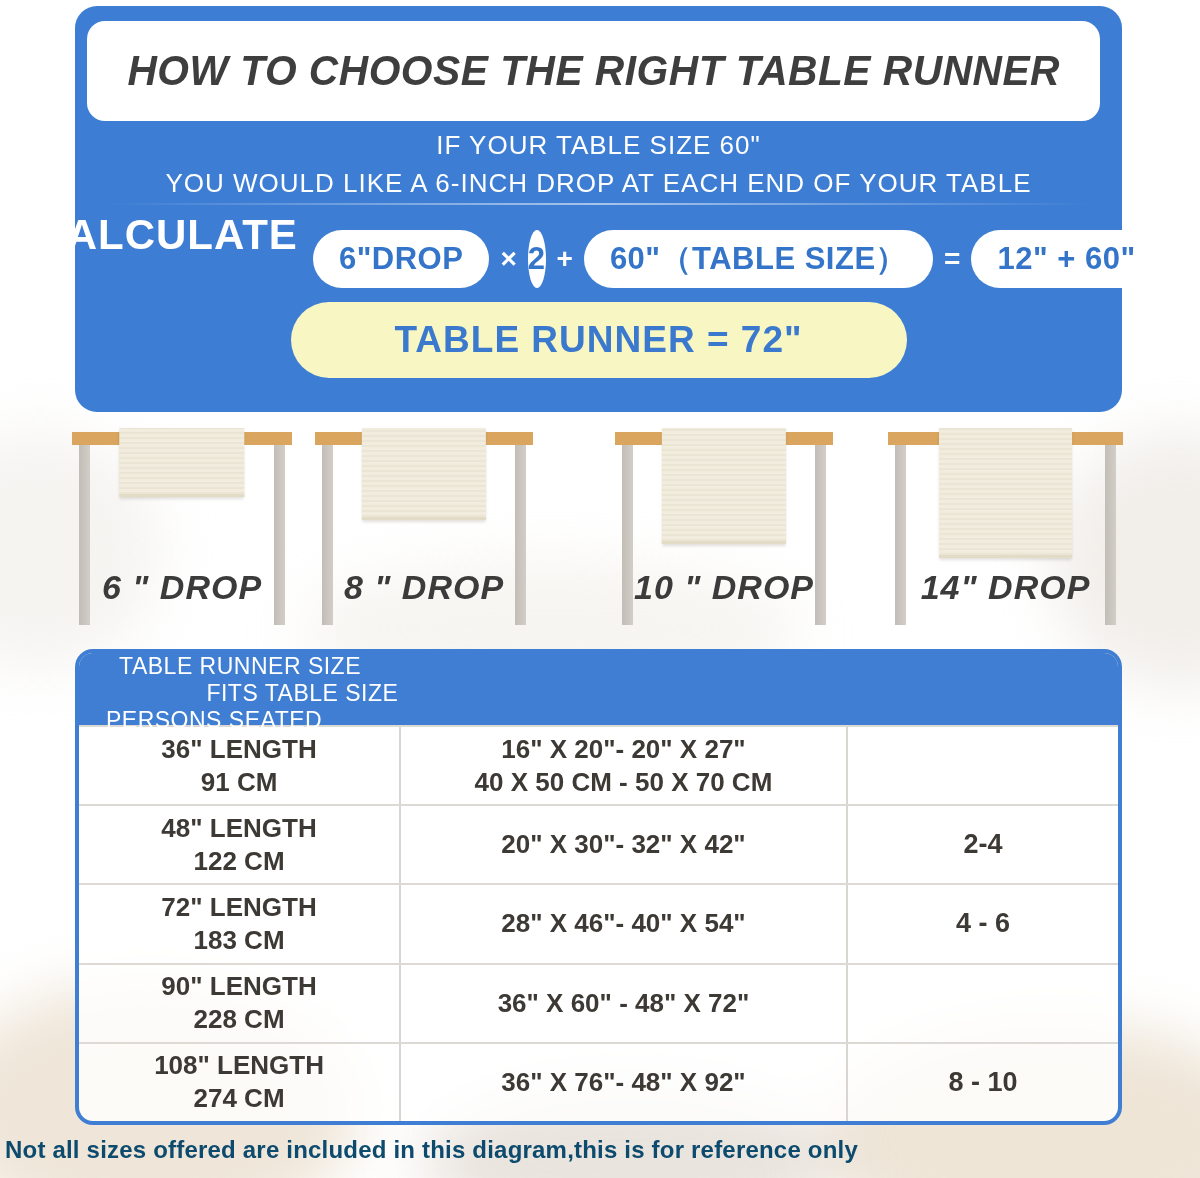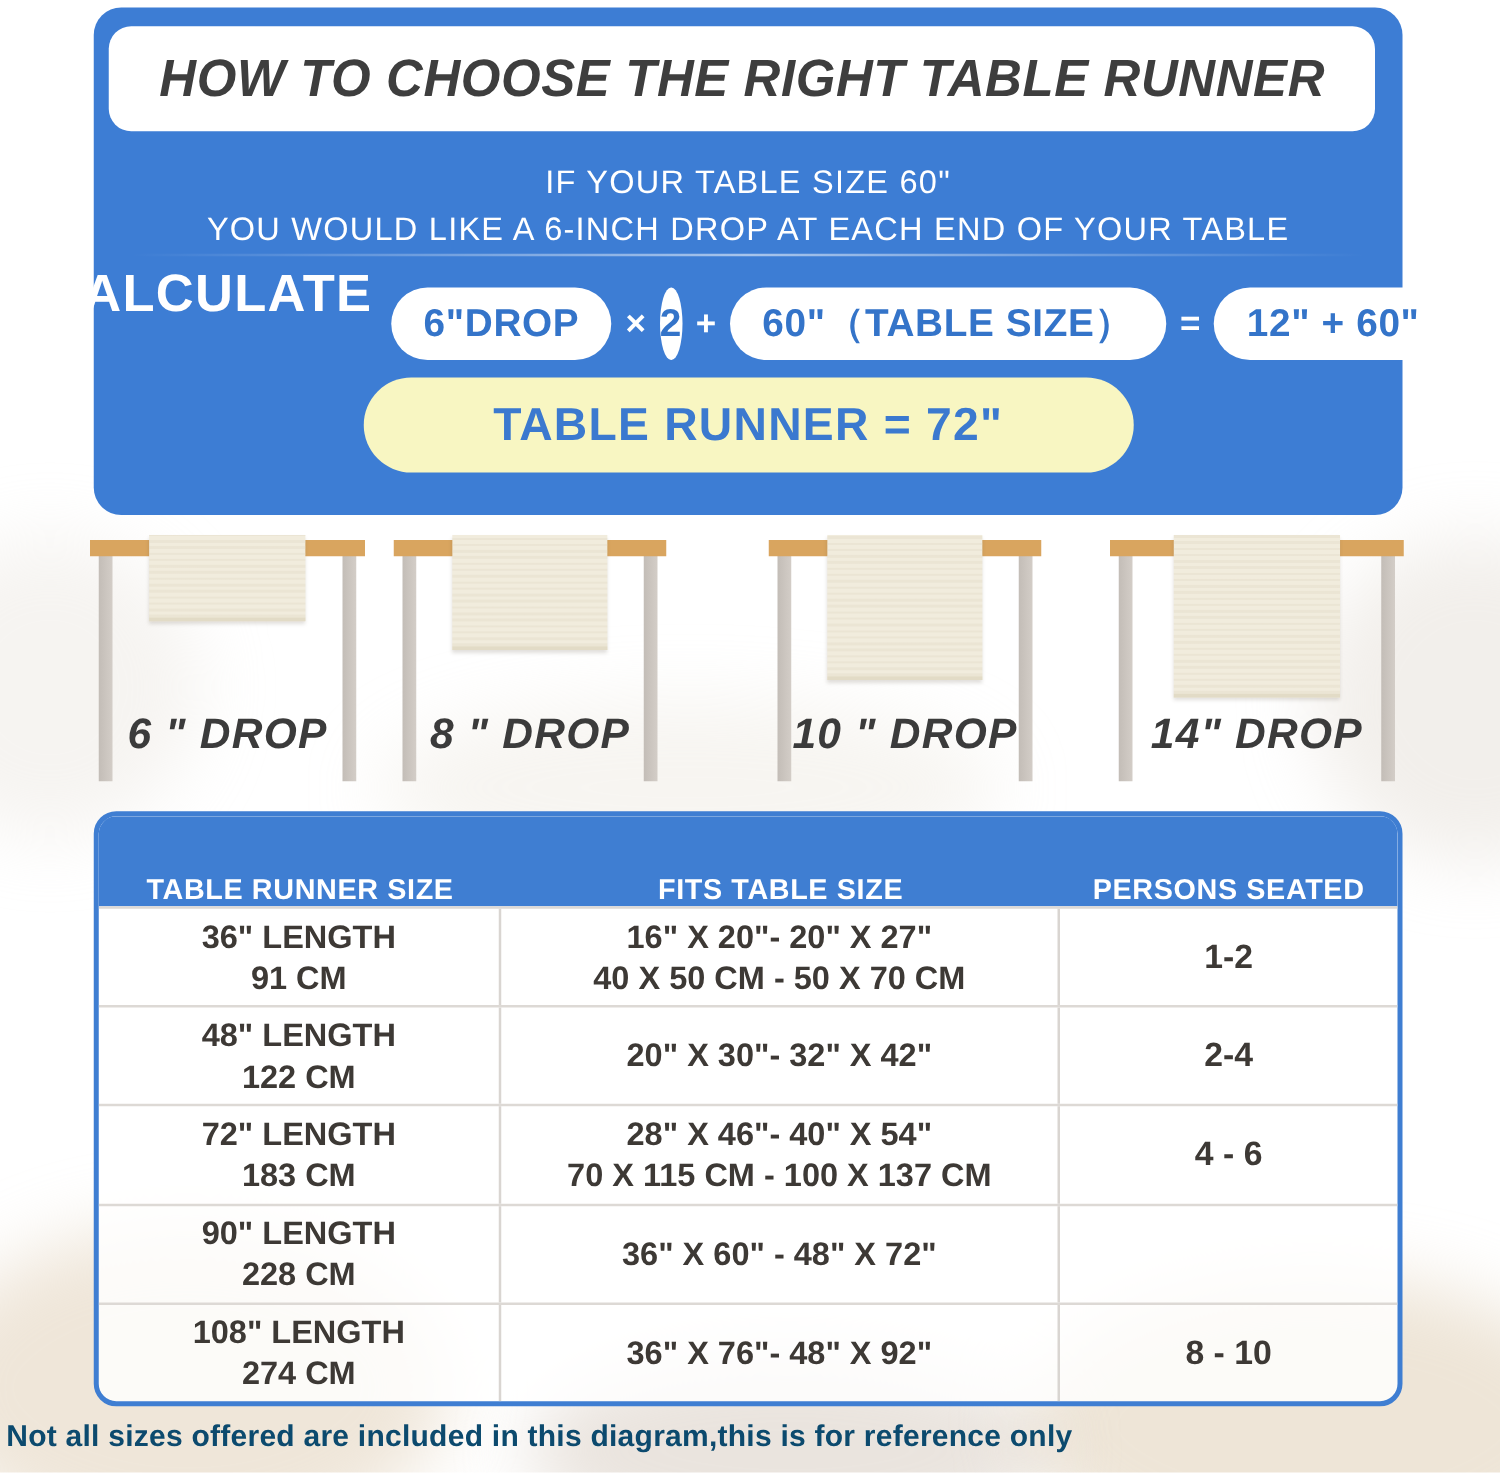--- a/index.html
+++ b/index.html
@@ -19,21 +19,21 @@
   .blob-d { left:1050px; top:430px; width:260px; height:260px; background:rgba(222,215,205,.4); }
   .blob-e { left:-80px; top:430px; width:240px; height:240px; background:rgba(230,224,214,.35); }
   .blob-f { left:300px; top:560px; width:500px; height:140px; background:rgba(228,221,210,.30); }
 
   
   .hero {
     position:absolute; left:75px; top:6px; width:1047px; height:406px;
     background:#3d7dd4; border-radius:22px;
   }
   .title-box {
-    position:absolute; left:12px; right:22px; top:15px; height:84px;
+    position:absolute; left:12px; right:22px; top:15px; height:100px;
     background:#ffffff; border-radius:18px;
     display:flex; align-items:center; justify-content:center;
   }
   .title {
     font-size:42px; font-weight:bold; font-style:italic;
     color:#3e3e3e; letter-spacing:.5px; white-space:nowrap;
     transform:scaleX(.97);
   }
   .hero-sub {
     position:absolute; top:120px; left:0; right:0;
@@ -95,22 +95,22 @@
     color:#3b3b3b; letter-spacing:1px; white-space:nowrap; z-index:3;
   }
 
   
   .size-table {
     position:absolute; left:75px; top:649px; width:1047px; height:476px;
     border:4px solid #3f7ed2; border-radius:18px; overflow:hidden;
     background:rgba(255,255,255,.82);
   }
   .st-header {
-    height:72px; background:#3f7ed2; display:flex; align-items:flex-end;
-    color:#ffffff; font-weight:bold; font-size:23px; letter-spacing:.5px;
+    height:72px; background:#3f7ed2; display:flex; align-items:flex-start;
+    color:#ffffff; font-weight:normal; font-size:23px; letter-spacing:.5px;flex-direction:column;
   }
   .st-header .hcell { text-align:center; }
   .c1 { width:31%; } .c2 { width:43%; } .c3 { width:26%; }
   .st-row { display:flex; height:79.2px; border-top:2px solid #ddd9d5; }
   .st-row:first-child { border-top:none; }
   .st-row .cell {
     display:flex; flex-direction:column; align-items:center; justify-content:center;
     font-weight:bold; color:#3d3935; font-size:26px; line-height:33px; text-align:center;
   }
   .st-row .c1 { border-right:2px solid #d9d5d1; }
@@ -198,23 +198,20 @@
 
   <div class="st-row">
     <div class="cell c1">
       <span>36" LENGTH</span>
       <span>91 CM</span>
     </div>
     <div class="cell c2">
       <span>16" X 20"- 20" X 27"</span>
       <span>40 X 50 CM - 50 X 70 CM</span>
     </div>
-    <div class="cell c3">
-      <span>1-2</span>
-    </div>
   </div>
 
   <div class="st-row">
     <div class="cell c1">
       <span>48" LENGTH</span>
       <span>122 CM</span>
     </div>
     <div class="cell c2">
       <span>20" X 30"- 32" X 42"</span>
     </div>
@@ -223,21 +220,20 @@
     </div>
   </div>
 
   <div class="st-row">
     <div class="cell c1">
       <span>72" LENGTH</span>
       <span>183 CM</span>
     </div>
     <div class="cell c2">
       <span>28" X 46"- 40" X 54"</span>
-      <span>70 X 115 CM - 100 X 137 CM</span>
     </div>
     <div class="cell c3">
       <span>4 - 6</span>
     </div>
   </div>
 
   <div class="st-row">
     <div class="cell c1">
       <span>90" LENGTH</span>
       <span>228 CM</span>

